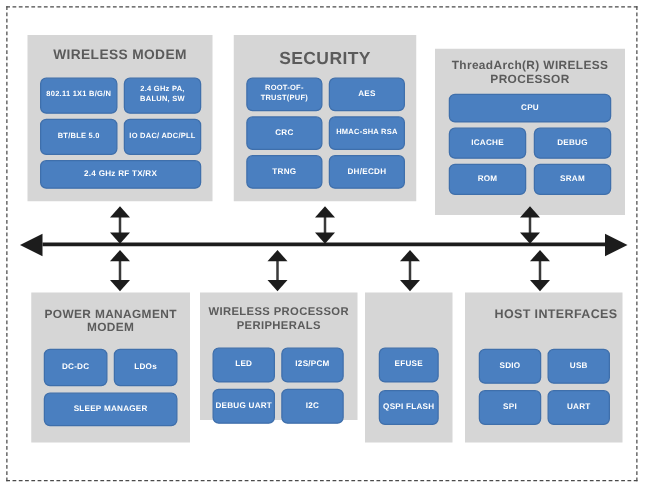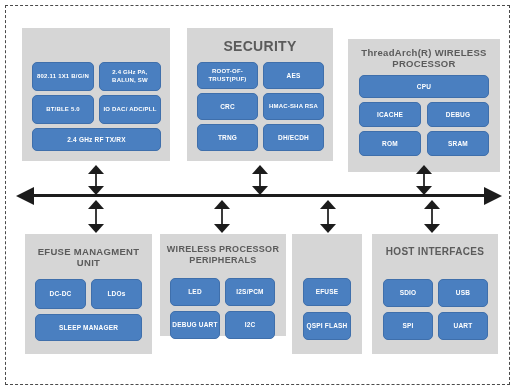--- a/index.html
+++ b/index.html
@@ -111,20 +111,21 @@
   }
 </style>
 </head>
 <body>
 
 <div id="diagram-root">
 
   <div id="outer-frame"></div>
 
   <div class="panel" style="left:22px; top:28px; width:148px; height:133px;">
+    <div class="panel-title" style="top:10px; font-size:11px;">WIRELESS MODEM</div>
     <div class="block" style="left:10px; top:34px; width:62px; height:29px; font-size:6px;">802.11 1X1 B/G/N</div>
     <div class="block" style="left:77px; top:34px; width:62px; height:29px; font-size:6px;">2.4 GHz PA, BALUN, SW</div>
     <div class="block" style="left:10px; top:67px; width:62px; height:29px; font-size:6px;">BT/BLE 5.0</div>
     <div class="block" style="left:77px; top:67px; width:62px; height:29px; font-size:6px;">IO DAC/ ADC/PLL</div>
     <div class="block" style="left:10px; top:100px; width:129px; height:23px; font-size:6.5px;">2.4 GHz RF TX/RX</div>
   </div>
 
   <div class="panel" style="left:187px; top:28px; width:146px; height:133px;">
     <div class="panel-title" style="top:10px; font-size:14px;">SECURITY</div>
     <div class="block" style="left:10px; top:34px; width:61px; height:27px; font-size:6px;">ROOT-OF-TRUST(PUF)</div>
@@ -179,41 +180,41 @@
     <div class="head-up"></div>
     <div class="head-down"></div>
   </div>
   <div class="vconn" style="left:424px; top:200px; height:33px;">
     <div class="shaft"></div>
     <div class="head-up"></div>
     <div class="head-down"></div>
   </div>
 
   <div class="panel" style="left:25px; top:234px; width:127px; height:120px;">
-    <div class="panel-title" style="top:12px; font-size:9.5px;">EFUSE MANAGMENT UNIT</div>
+    <div class="panel-title" style="top:12px; font-size:9.5px;">POWER MANAGMENT MODEM</div>
     <div class="block" style="left:10px; top:45px; width:51px; height:30px; font-size:6.5px;">DC-DC</div>
     <div class="block" style="left:66px; top:45px; width:51px; height:30px; font-size:6.5px;">LDOs</div>
     <div class="block" style="left:10px; top:80px; width:107px; height:27px; font-size:6.5px;">SLEEP MANAGER</div>
   </div>
 
   <div class="panel" style="left:160px; top:234px; width:126px; height:102px;">
     <div class="panel-title" style="top:10px; font-size:9px;">WIRELESS PROCESSOR PERIPHERALS</div>
     <div class="block" style="left:10px; top:44px; width:50px; height:28px; font-size:6.5px;">LED</div>
     <div class="block" style="left:65px; top:44px; width:50px; height:28px; font-size:6.5px;">I2S/PCM</div>
     <div class="block" style="left:10px; top:77px; width:50px; height:28px; font-size:6.5px;">DEBUG UART</div>
     <div class="block" style="left:65px; top:77px; width:50px; height:28px; font-size:6.5px;">I2C</div>
   </div>
 
   <div class="panel" style="left:292px; top:234px; width:70px; height:120px;">
     <div class="panel-title" style="top:10px; font-size:9.5px;"></div>
     <div class="block" style="left:11px; top:44px; width:48px; height:28px; font-size:6.5px;">EFUSE</div>
     <div class="block" style="left:11px; top:78px; width:48px; height:28px; font-size:6.5px;">QSPI FLASH</div>
   </div>
 
   <div class="panel" style="left:372px; top:234px; width:126px; height:120px;">
-    <div class="panel-title" style="top:12px; font-size:10px;">HOST INTERFACES</div>
+    <div class="panel-title" style="top:12px; font-size:10px;text-align:right;">HOST INTERFACES</div>
     <div class="block" style="left:11px; top:45px; width:50px; height:28px; font-size:6.5px;">SDIO</div>
     <div class="block" style="left:66px; top:45px; width:50px; height:28px; font-size:6.5px;">USB</div>
     <div class="block" style="left:11px; top:78px; width:50px; height:28px; font-size:6.5px;">SPI</div>
     <div class="block" style="left:66px; top:78px; width:50px; height:28px; font-size:6.5px;">UART</div>
   </div>
 
 </div>
 
 </body></html>

